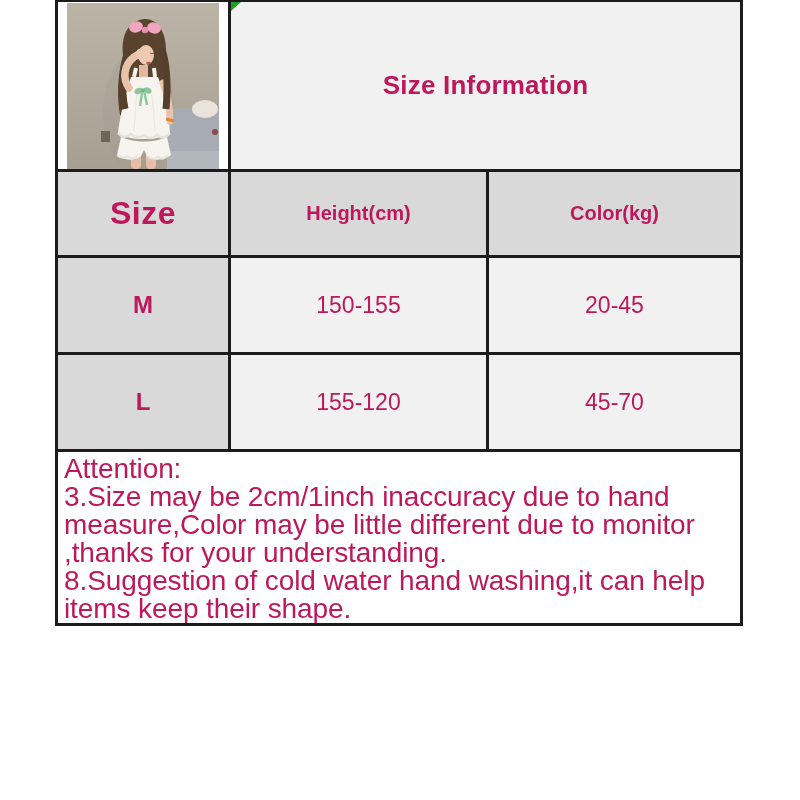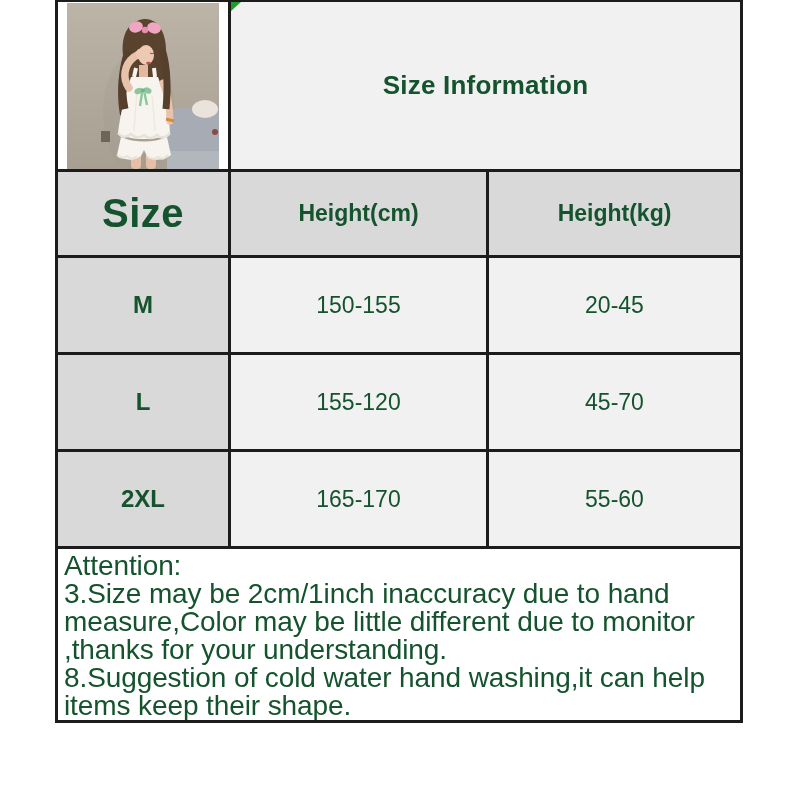--- a/index.html
+++ b/index.html
@@ -1,18 +1,18 @@
 <!DOCTYPE html>
 <html><head>
 <meta charset="utf-8">
 <style>
   html, body { margin:0; padding:0; background:#ffffff; }
   .canvas {
     position:relative; width:800px; height:800px; background:#ffffff;
-    font-family:"Liberation Sans", sans-serif; color:#14532d; overflow:hidden;
+    font-family:"Liberation Sans", sans-serif; color:#be185d; overflow:hidden;
   }
   table.size-table {
     position:absolute; left:55px; top:-1px;
     border-collapse:collapse; table-layout:fixed;
   }
   .size-table td, .size-table th { border:3px solid #1c1c1c; padding:0; text-align:center; vertical-align:middle; overflow:hidden; }
   .col-size   { width:173px; }
   .col-height { width:258px; }
   .col-weight { width:254px; }
 
@@ -25,22 +25,22 @@
   .photo-frame { width:152px; height:166px; margin:0 auto; display:block; }
 
   td.title-cell { background:#f1f1f1; position:relative; }
   .title-text { font-weight:bold; font-size:26px; letter-spacing:0.2px; }
   .corner-marker {
     position:absolute; left:0; top:0; width:10px; height:9px;
     background:#1f9d2c; clip-path:polygon(0 0, 100% 0, 0 100%);
   }
 
   th.header-cell { background:#d9d9d9; font-weight:bold; }
-  th.header-size-cell { font-size:40px; letter-spacing:0.5px; }
-  th.header-sub-cell  { font-size:23px; }
+  th.header-size-cell { font-size:32px; letter-spacing:0.5px; }
+  th.header-sub-cell  { font-size:20px; }
 
   td.size-label-cell { background:#d9d9d9; font-weight:bold; font-size:24px; }
   td.value-cell      { background:#f1f1f1; font-size:23px; font-weight:normal;margin-top:36px; }
 
   td.attention-cell {
     background:#ffffff; text-align:left; vertical-align:top;
     font-size:28px; line-height:28px; letter-spacing:-0.1px;
     padding:3px 8px 0 6px;
   }
 </style>
@@ -110,41 +110,36 @@
       </td>
       <td class="title-cell" colspan="2">
         <span class="corner-marker"></span>
         <span class="title-text">Size Information</span>
       </td>
     </tr>
 
     <tr class="row-header">
       <th class="header-cell header-size-cell">Size</th>
       <th class="header-cell header-sub-cell">Height(cm)</th>
-      <th class="header-cell header-sub-cell">Height(kg)</th>
+      <th class="header-cell header-sub-cell">Color(kg)</th>
     </tr>
 
     <tr class="row-size">
       <td class="size-label-cell">M</td>
       <td class="value-cell">150-155</td>
       <td class="value-cell">20-45</td>
     </tr>
 
     <tr class="row-size">
       <td class="size-label-cell">L</td>
       <td class="value-cell">155-120</td>
       <td class="value-cell">45-70</td>
     </tr>
 
 
-    <tr class="row-size">
-      <td class="size-label-cell">2XL</td>
-      <td class="value-cell">165-170</td>
-      <td class="value-cell">55-60</td>
-    </tr>
 
     <tr class="row-notes">
       <td class="attention-cell" colspan="3">
         <div>Attention:</div>
         <div>3.Size may be 2cm/1inch inaccuracy due to hand measure,Color may be little different due to monitor ,thanks for your understanding.</div>
         <div>8.Suggestion of cold water hand washing,it can help items keep their shape.</div>
       </td>
     </tr>
   </tbody>
     </table>

